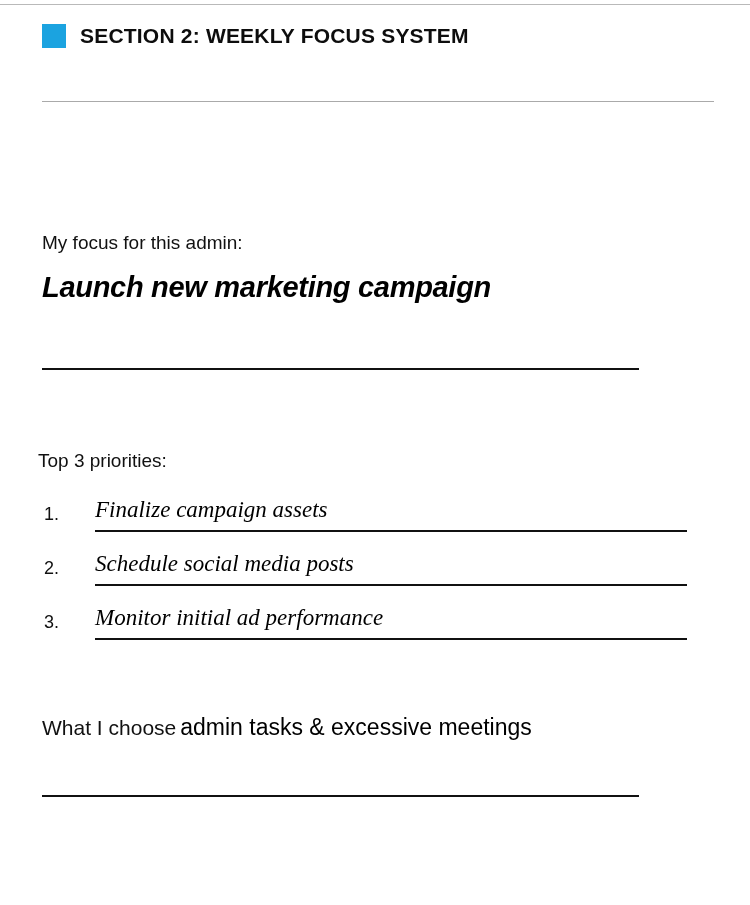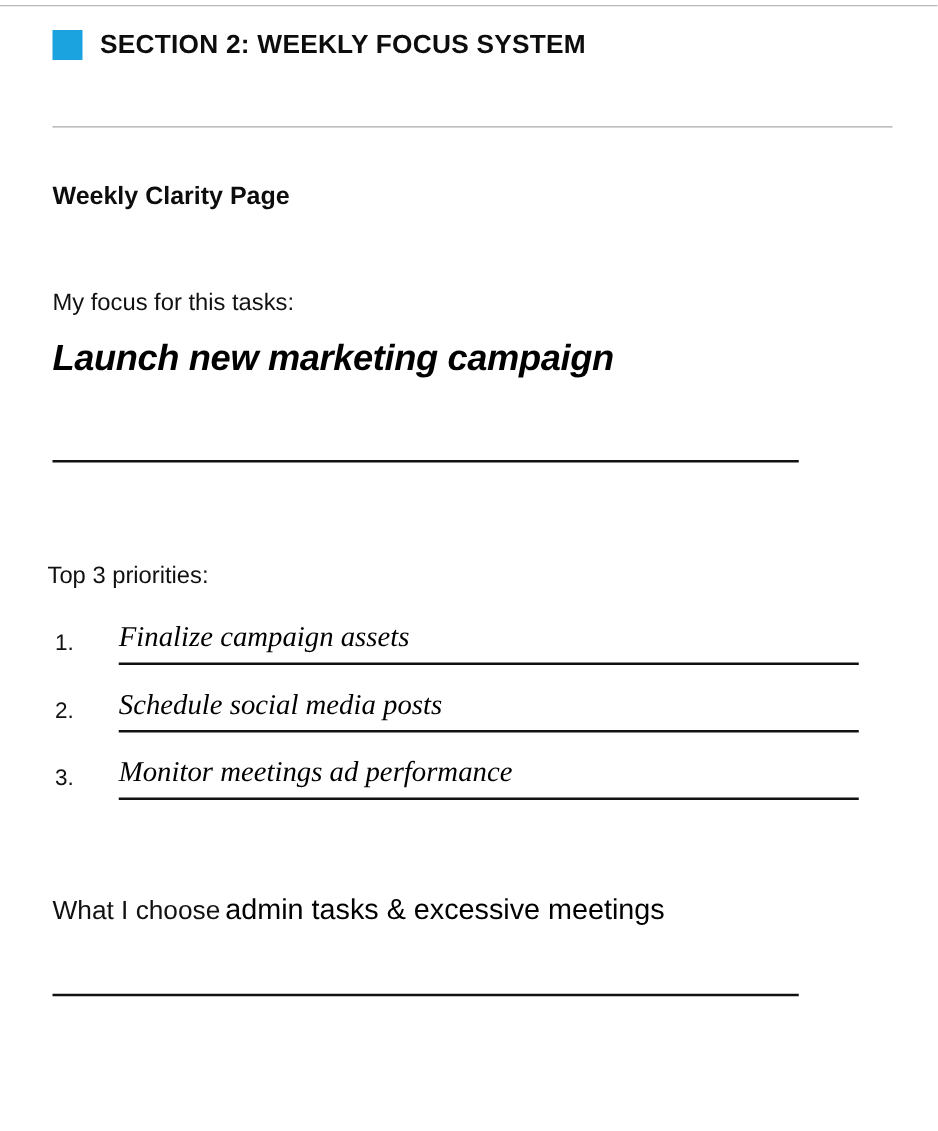--- a/index.html
+++ b/index.html
@@ -168,44 +168,43 @@
 
   <div class="top-rule"></div>
 
   <div class="section-header">
     <div class="blue-square" style="background: rgb(27, 163, 224);"></div>
     <div class="section-title">SECTION 2: WEEKLY FOCUS SYSTEM</div>
   </div>
 
   <div class="header-rule"></div>
 
-  <div class="subtitle">Weekly Clarity Page</div>
-
-  <div class="prompt-focus">My focus for this tasks:</div>
+
+  <div class="prompt-focus">My focus for this admin:</div>
 
   <div class="focus-answer handwriting">Launch new marketing campaign</div>
   <div class="focus-rule"></div>
 
   <div class="prompt-priorities">Top 3 priorities:</div>
 
   <div class="priority-row" id="prio-0">
     <span class="num">1.</span>
     <span class="ans">Finalize campaign assets</span>
     <span class="line"></span>
   </div>
 
   <div class="priority-row" id="prio-1">
     <span class="num">2.</span>
     <span class="ans">Schedule social media posts</span>
     <span class="line"></span>
   </div>
 
   <div class="priority-row" id="prio-2">
     <span class="num">3.</span>
-    <span class="ans">Monitor meetings ad performance</span>
+    <span class="ans">Monitor initial ad performance</span>
     <span class="line"></span>
   </div>
 
   <div class="choose-line">
     <span>What I choose</span><span class="choose-answer">admin tasks &amp; excessive meetings</span>
   </div>
   <div class="choose-rule"></div>
 
 </div>
 

